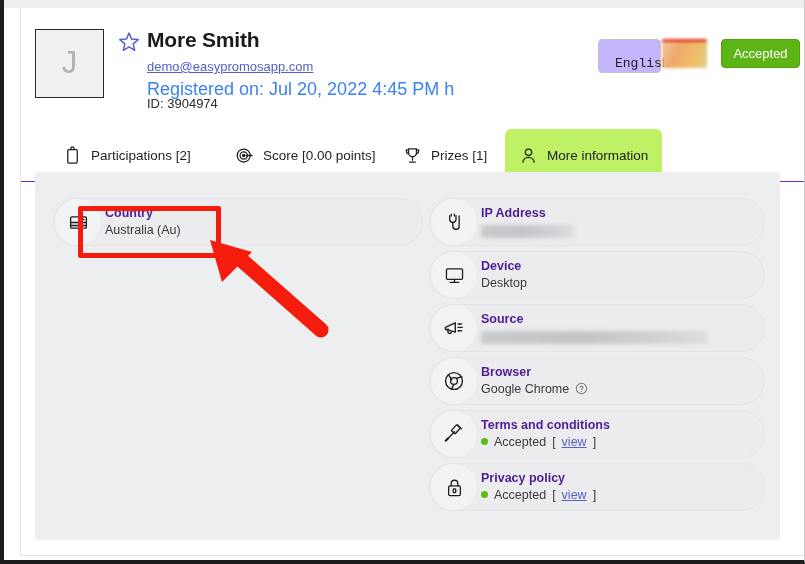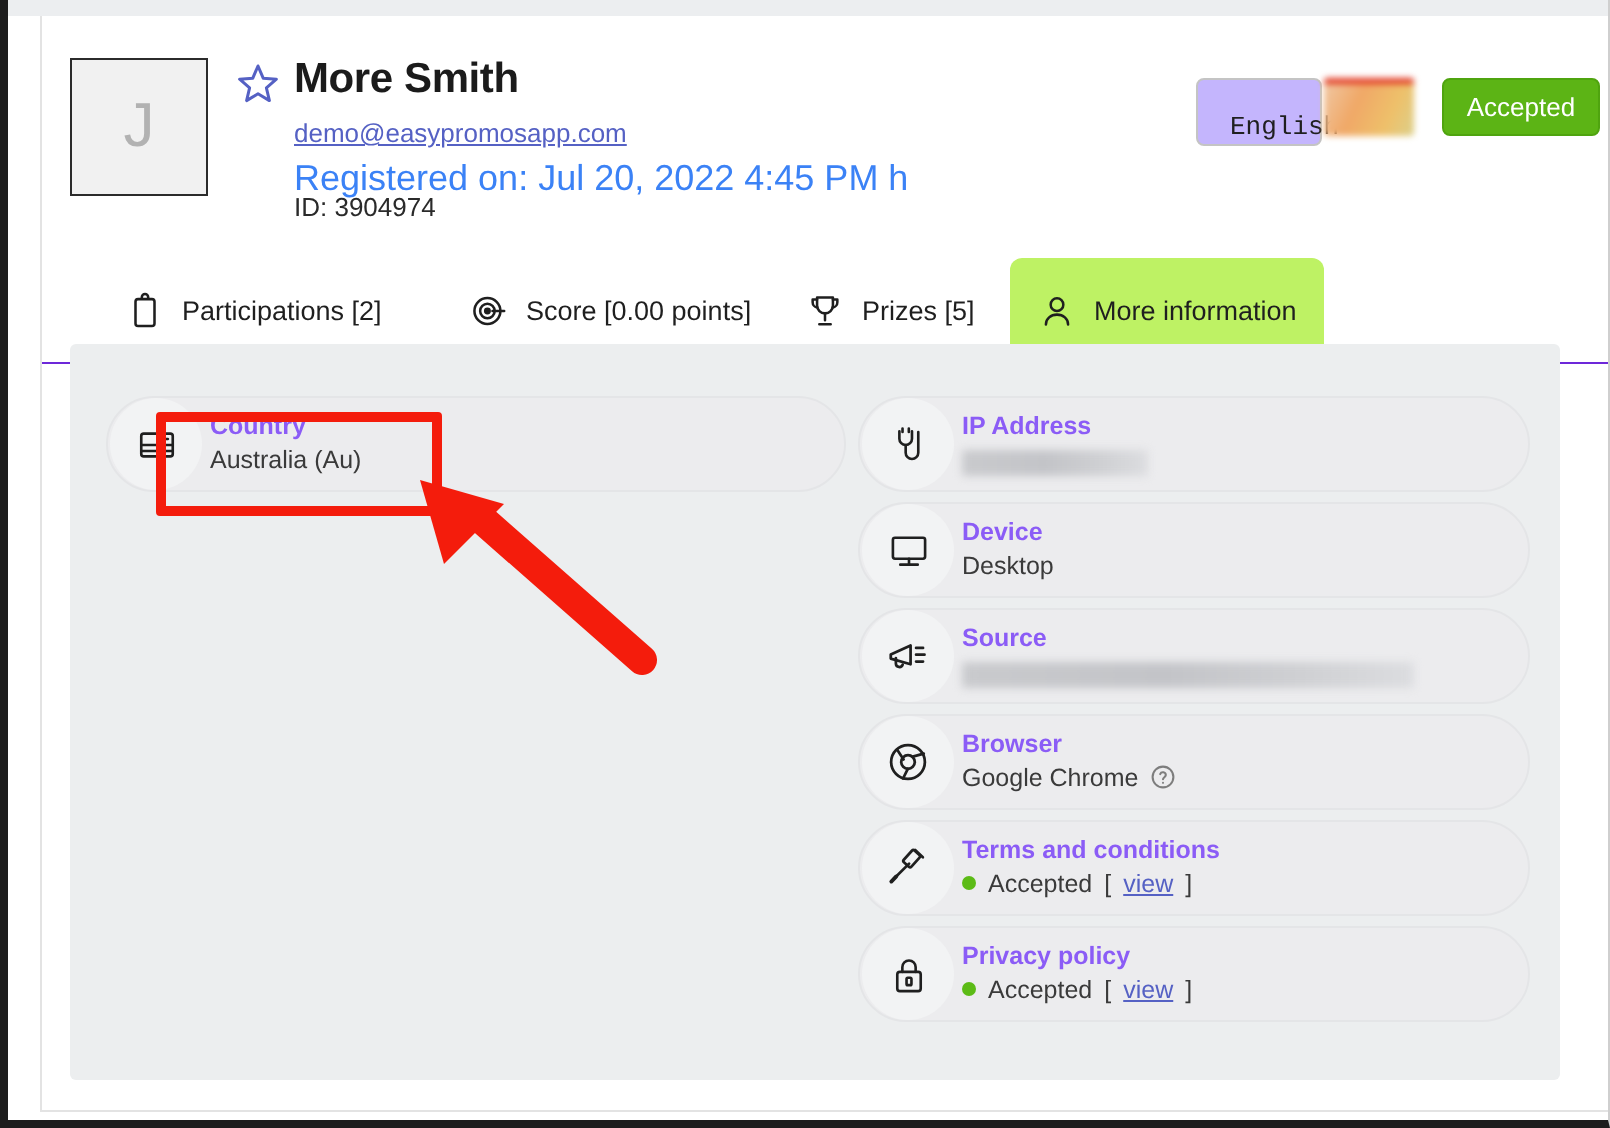--- a/index.html
+++ b/index.html
@@ -215,21 +215,21 @@
     margin-left: 4px;
     display: flex;
     flex-direction: column;
     justify-content: center;
     flex: 1;
     min-width: 0;
   }
   .card-title {
     font-size: 12.5px;
     font-weight: 700;
-    color: #8b5cf6;
+    color: #4c1d95;
     line-height: 1.25;
     white-space: nowrap;
   }
   .card-value {
     font-size: 12.5px;
     color: #3a3a3a;
     line-height: 1.3;
     white-space: nowrap;
     display: flex;
     align-items: center;
@@ -340,21 +340,21 @@
 
       <div class="tab" style="left:368px;">
         <span class="tab-icon">
           <svg width="19" height="19" viewBox="0 0 24 24" fill="none" stroke="#1f1f1f" stroke-width="1.6" stroke-linecap="round" stroke-linejoin="round">
             <path d="M7 3.5h10v5a5 5 0 0 1-10 0z"></path>
             <path d="M7 4.8H4.2v1.6A3.4 3.4 0 0 0 7.2 9.8"></path>
             <path d="M17 4.8h2.8v1.6a3.4 3.4 0 0 1-3 3.4"></path>
             <path d="M12 13.5v4.4M8.4 20.3h7.2"></path>
           </svg>
         </span>
-        <span class="tab-label">Prizes [5]</span>
+        <span class="tab-label">Prizes [1]</span>
       </div>
 
       <div class="tab active" style="left:484px;">
         <span class="tab-icon">
           <svg width="19" height="19" viewBox="0 0 24 24" fill="none" stroke="#1f1f1f" stroke-width="1.6" stroke-linecap="round">
             <circle cx="12" cy="8" r="4"></circle>
             <path d="M5 20.5c0-3.6 3.1-6.2 7-6.2s7 2.6 7 6.2"></path>
           </svg>
         </span>
         <span class="tab-label">More information</span>

